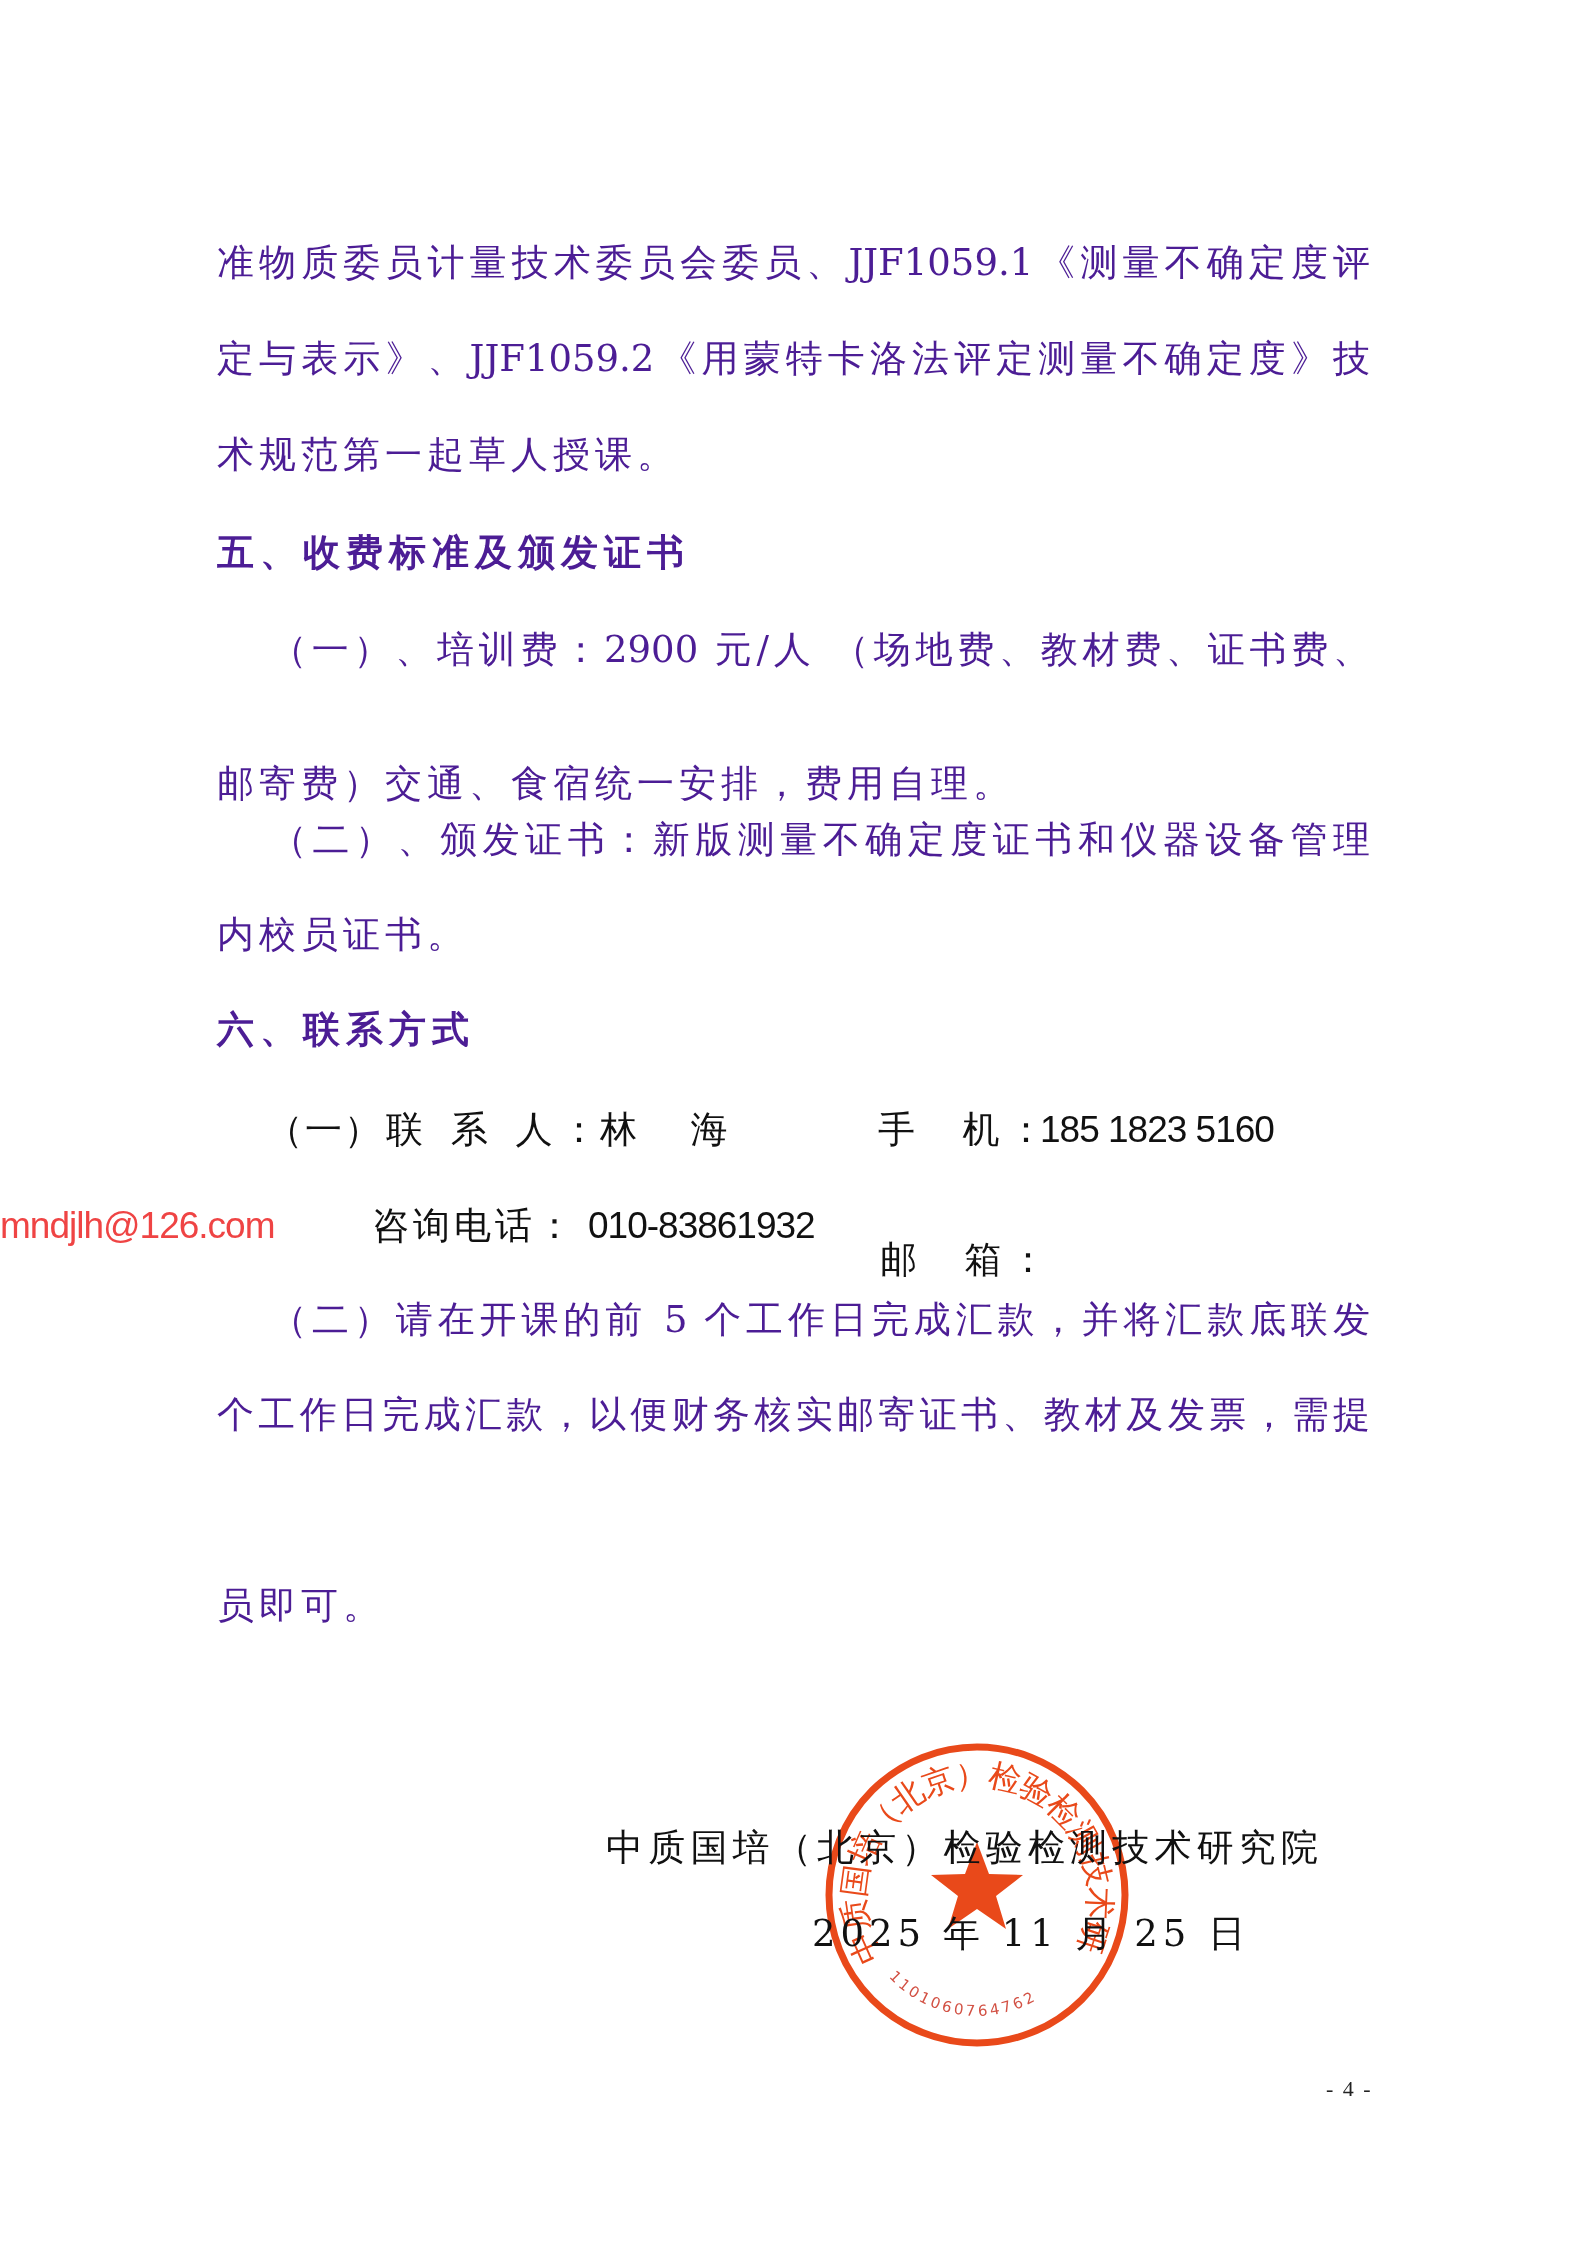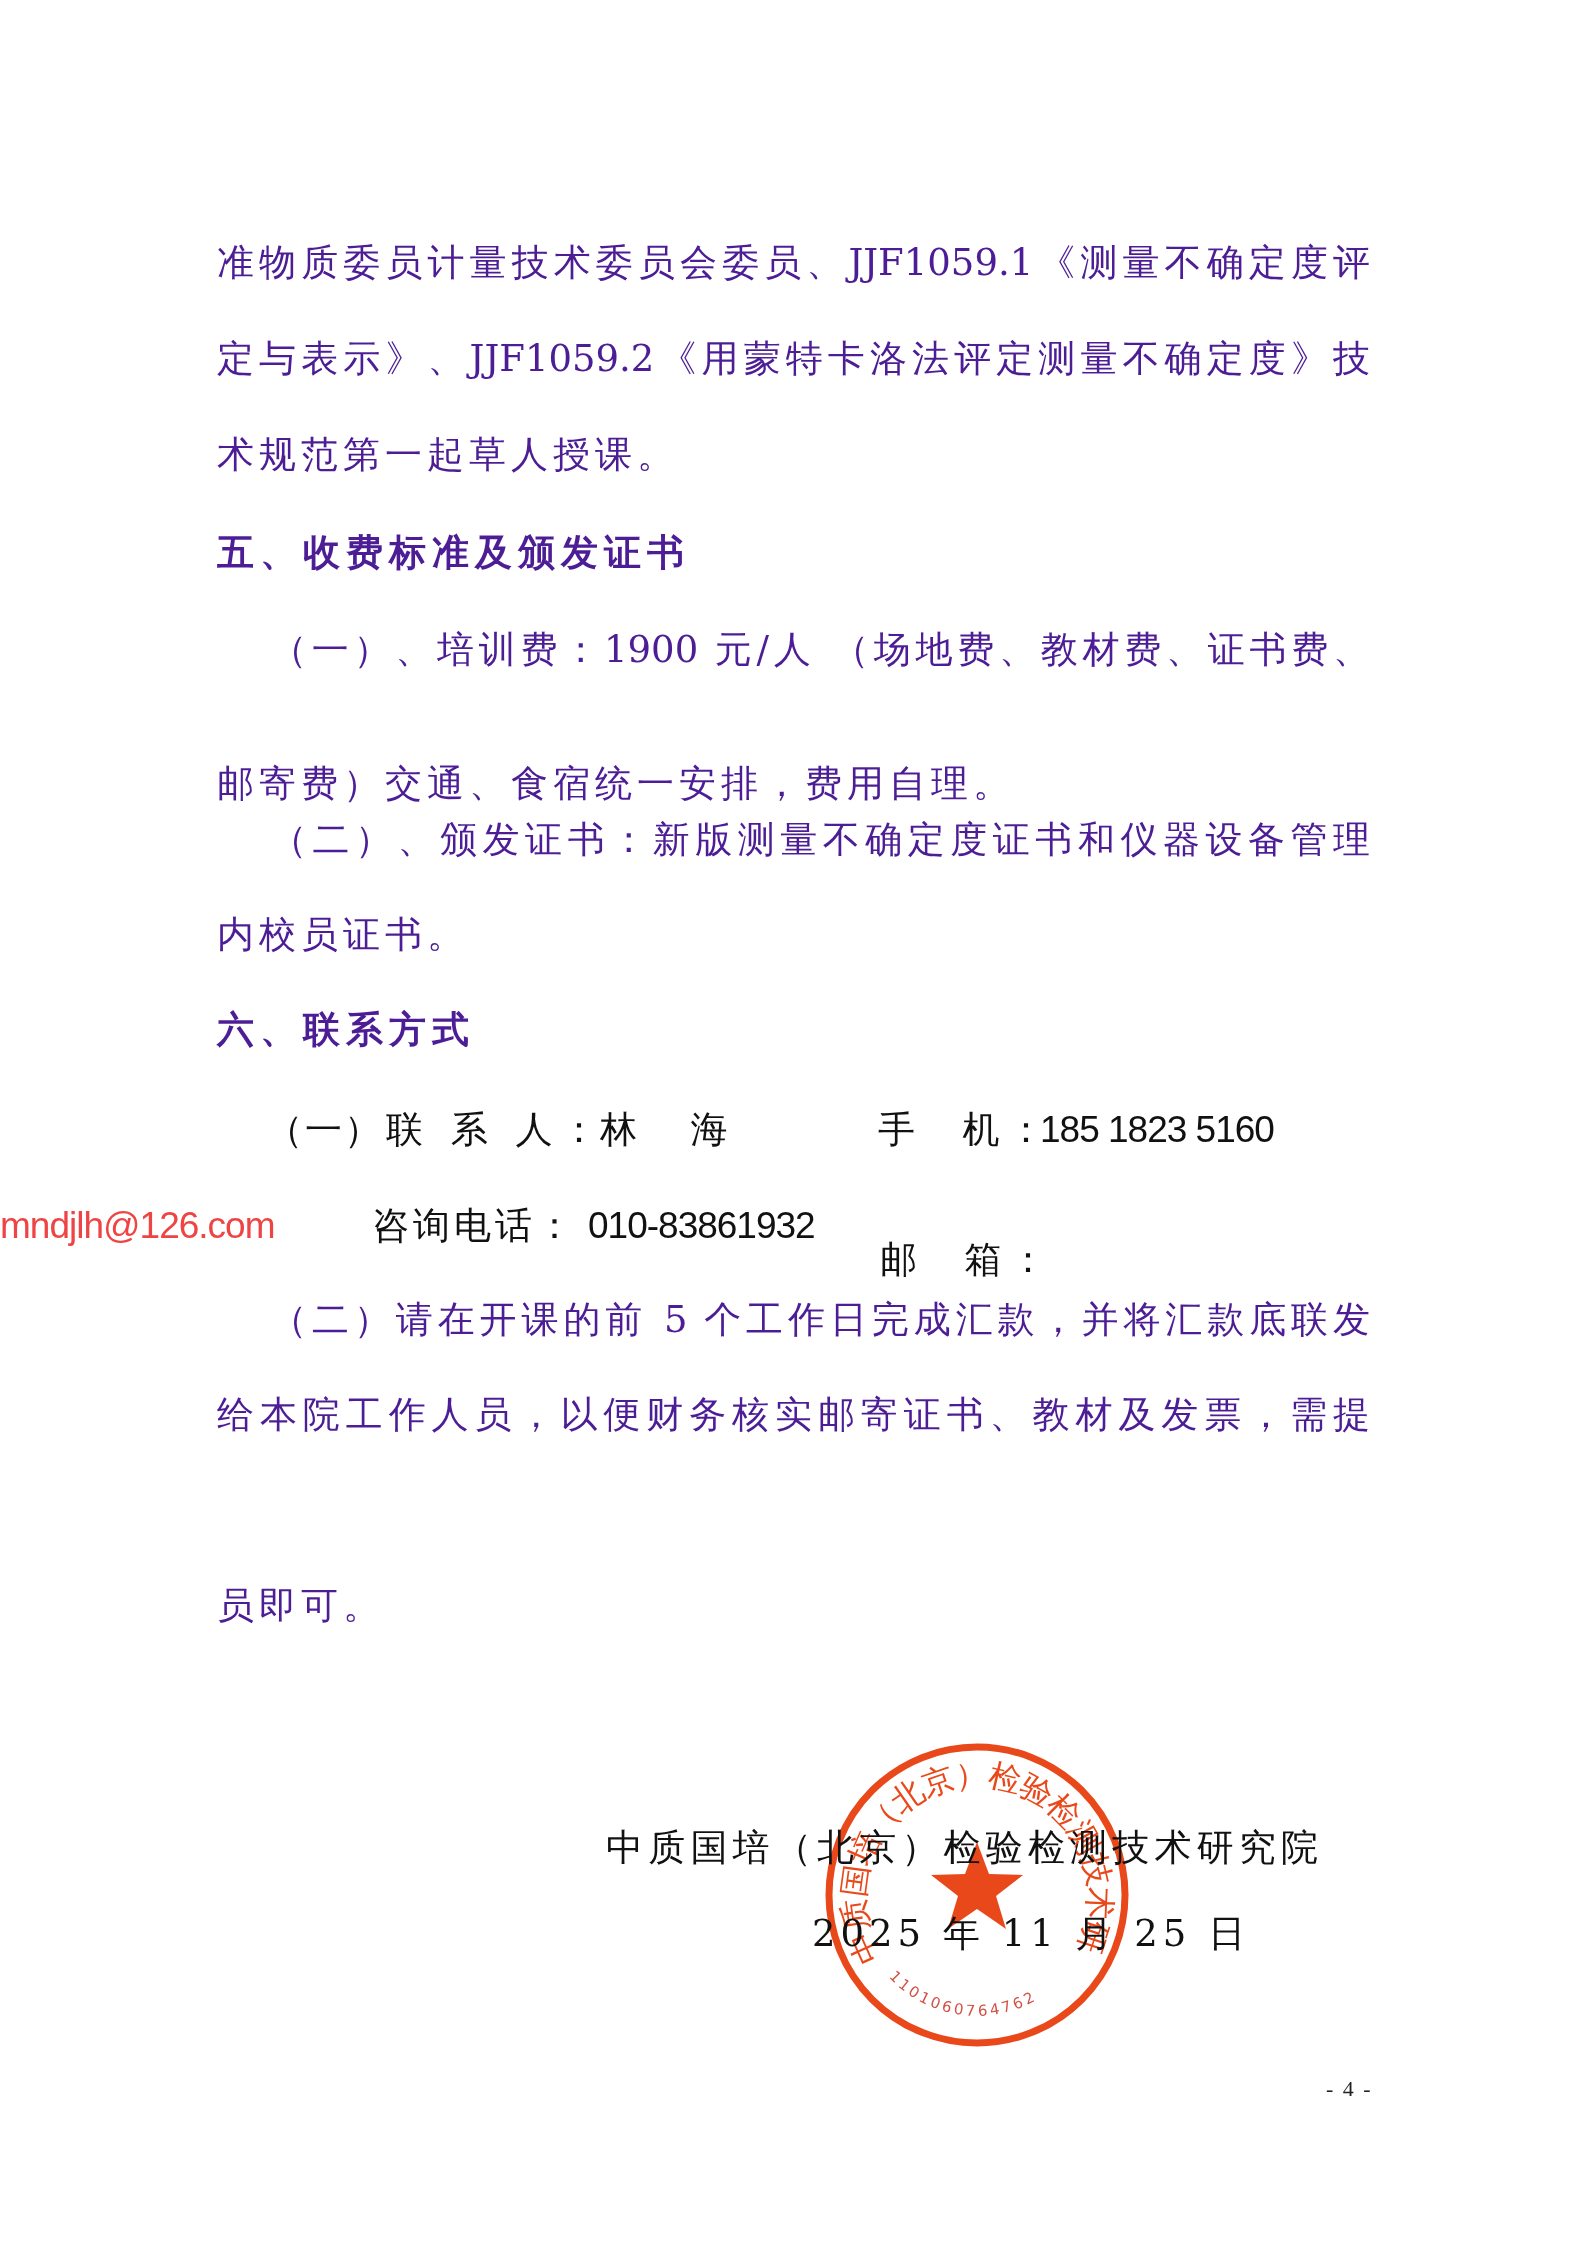--- a/index.html
+++ b/index.html
@@ -98,21 +98,21 @@
 <body>
 
 <div class="page">
 
   <div class="line full" style="top:239px;">准物质委员计量技术委员会委员、JJF1059.1《测量不确定度评</div>
   <div class="line full" style="top:335px;">定与表示》、JJF1059.2《用蒙特卡洛法评定测量不确定度》技</div>
   <div class="line heading" style="top:529px;">五、收费标准及颁发证书</div>
 
   <div class="line last" style="top:431px;">术规范第一起草人授课。</div>
 
-  <div class="line indent" style="top:626px;">（一）、培训费：1900 元/人 （场地费、教材费、证书费、</div>
+  <div class="line indent" style="top:626px;">（一）、培训费：2900 元/人 （场地费、教材费、证书费、</div>
   <div class="line last" style="top:721px;margin-top:39px;">邮寄费）交通、食宿统一安排，费用自理。</div>
 
   <div class="line indent" style="top:816px;">（二）、颁发证书：新版测量不确定度证书和仪器设备管理</div>
   <div class="line last" style="top:911px;">内校员证书。</div>
 
   <div class="line heading" style="top:1006px;">六、联系方式</div>
 
   <div class="contact-row" style="top:1106px; left:0; width:1587px;">
     <span style="left:266px; letter-spacing:2px;">（一）</span>
     <span style="left:386px; letter-spacing:8px;">联 系 人：</span>
@@ -122,21 +122,21 @@
   </div>
 
   <div class="contact-row" style="top:1202px; left:0; width:1587px;">
     <span style="left:372px; letter-spacing:4px;">咨询电话：</span>
     <span class="latin" style="left:588px;">010-83861932</span>
     <span style="left:880px; letter-spacing:8px; white-space:pre;margin-top:34px;">邮  箱：</span>
     <a class="latin" style="left:1040px; color:#ef4444; text-decoration:none;">mndjlh@126.com</a>
   </div>
 
   <div class="line indent" style="top:1296px;">（二）请在开课的前 5 个工作日完成汇款，并将汇款底联发</div>
-  <div class="line full" style="top:1391px;">给本院工作人员，以便财务核实邮寄证书、教材及发票，需提</div>
+  <div class="line full" style="top:1391px;">个工作日完成汇款，以便财务核实邮寄证书、教材及发票，需提</div>
   <div class="line last" style="top:1582px;">员即可。</div>
 
   <div class="sig" style="left:606px; top:1824px; width:712px; text-align:justify; text-align-last:justify; letter-spacing:0;">中质国培（北京）检验检测技术研究院</div>
   <div class="sig" style="left:812px; top:1910px;">2025 年 11 月 25 日</div>
 
   <svg class="stamp" viewBox="0 0 306 306">
     <defs>
       <path id="ring-path" d="M 58 215 A 112 112 0 1 1 248 215"></path>
       <path id="serial-path" d="M 62 232 A 120 120 0 0 0 244 232"></path>
     </defs>

